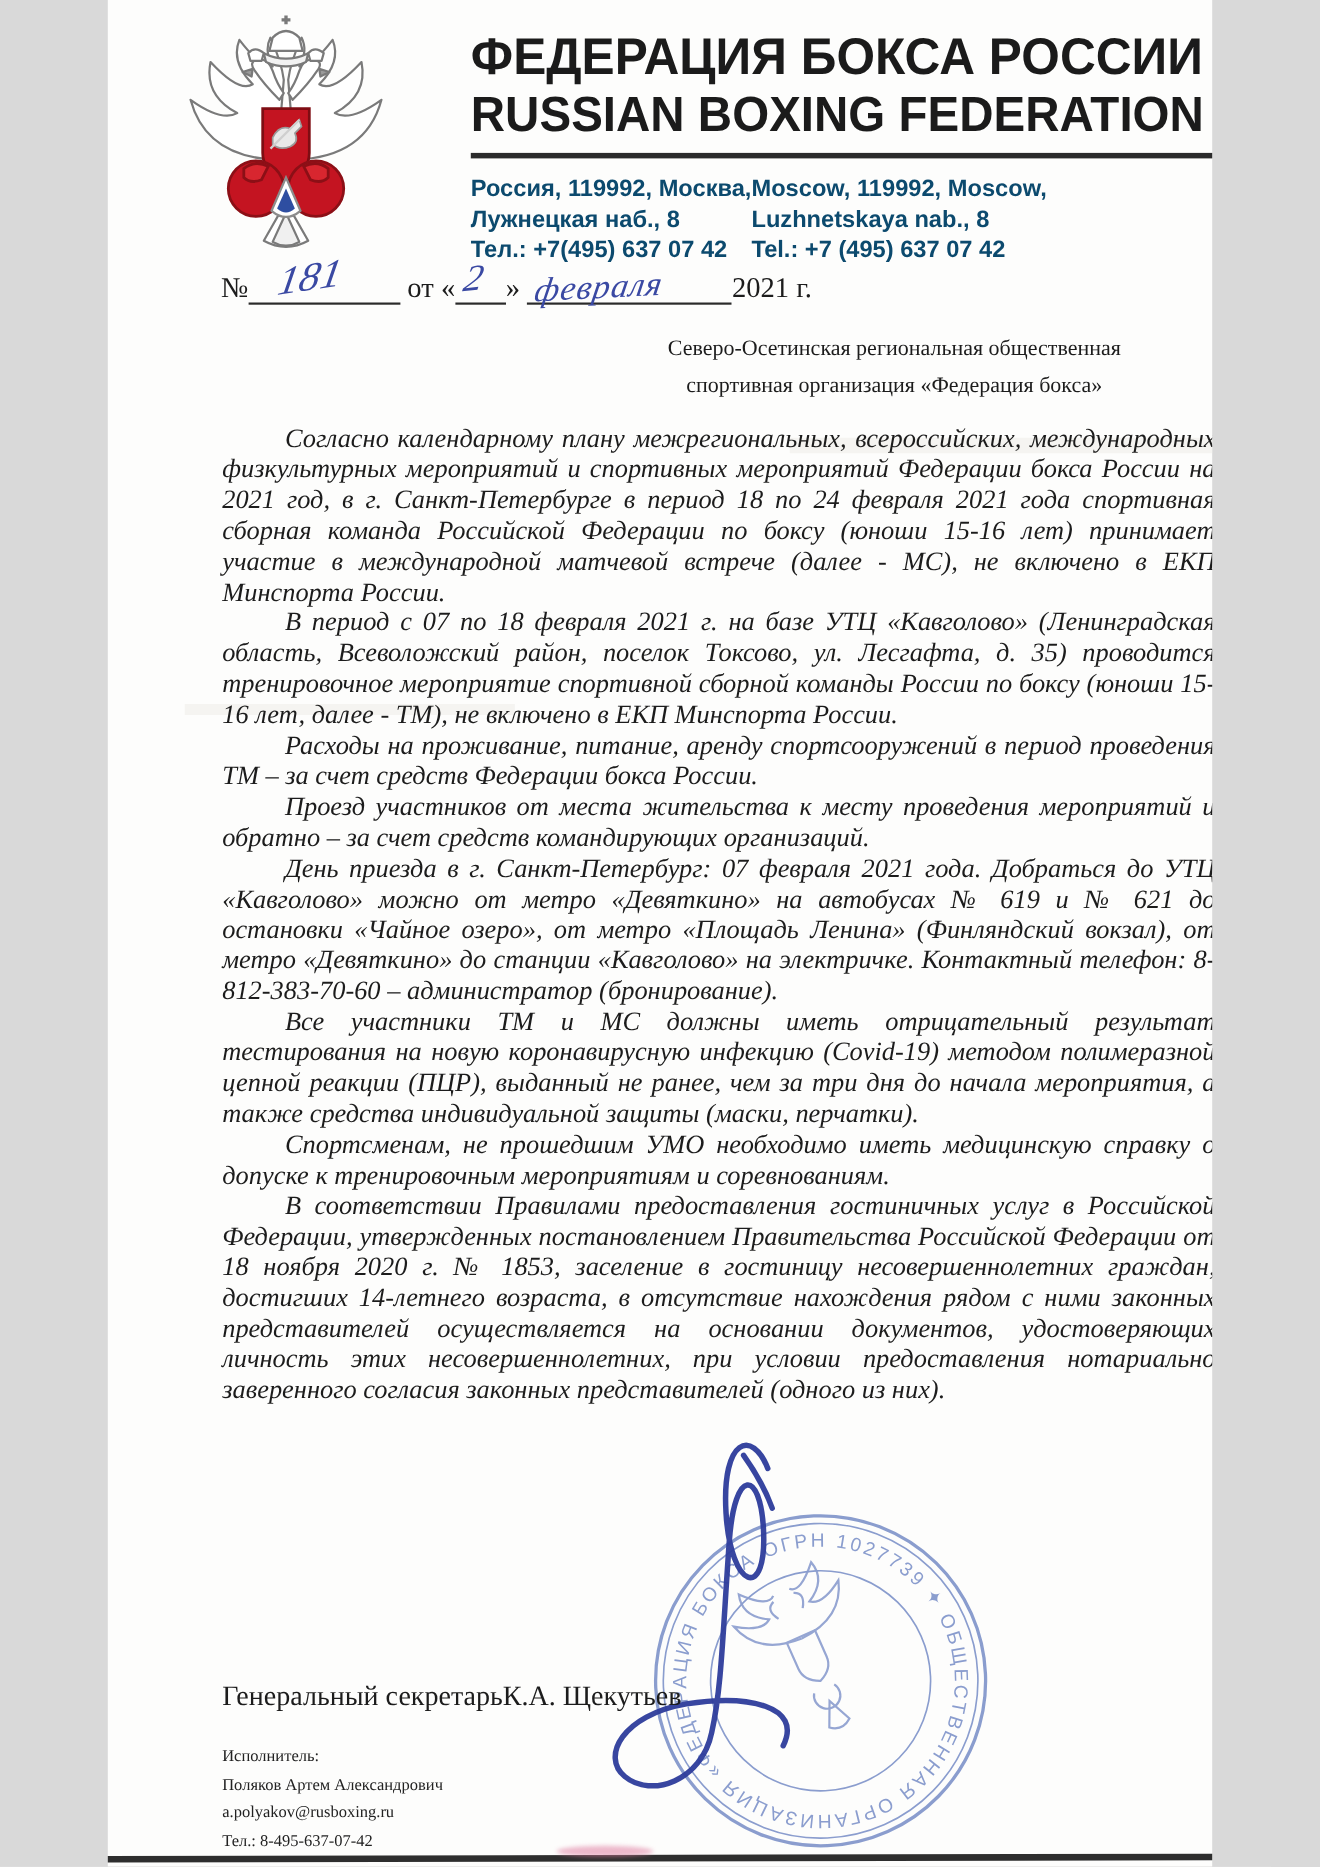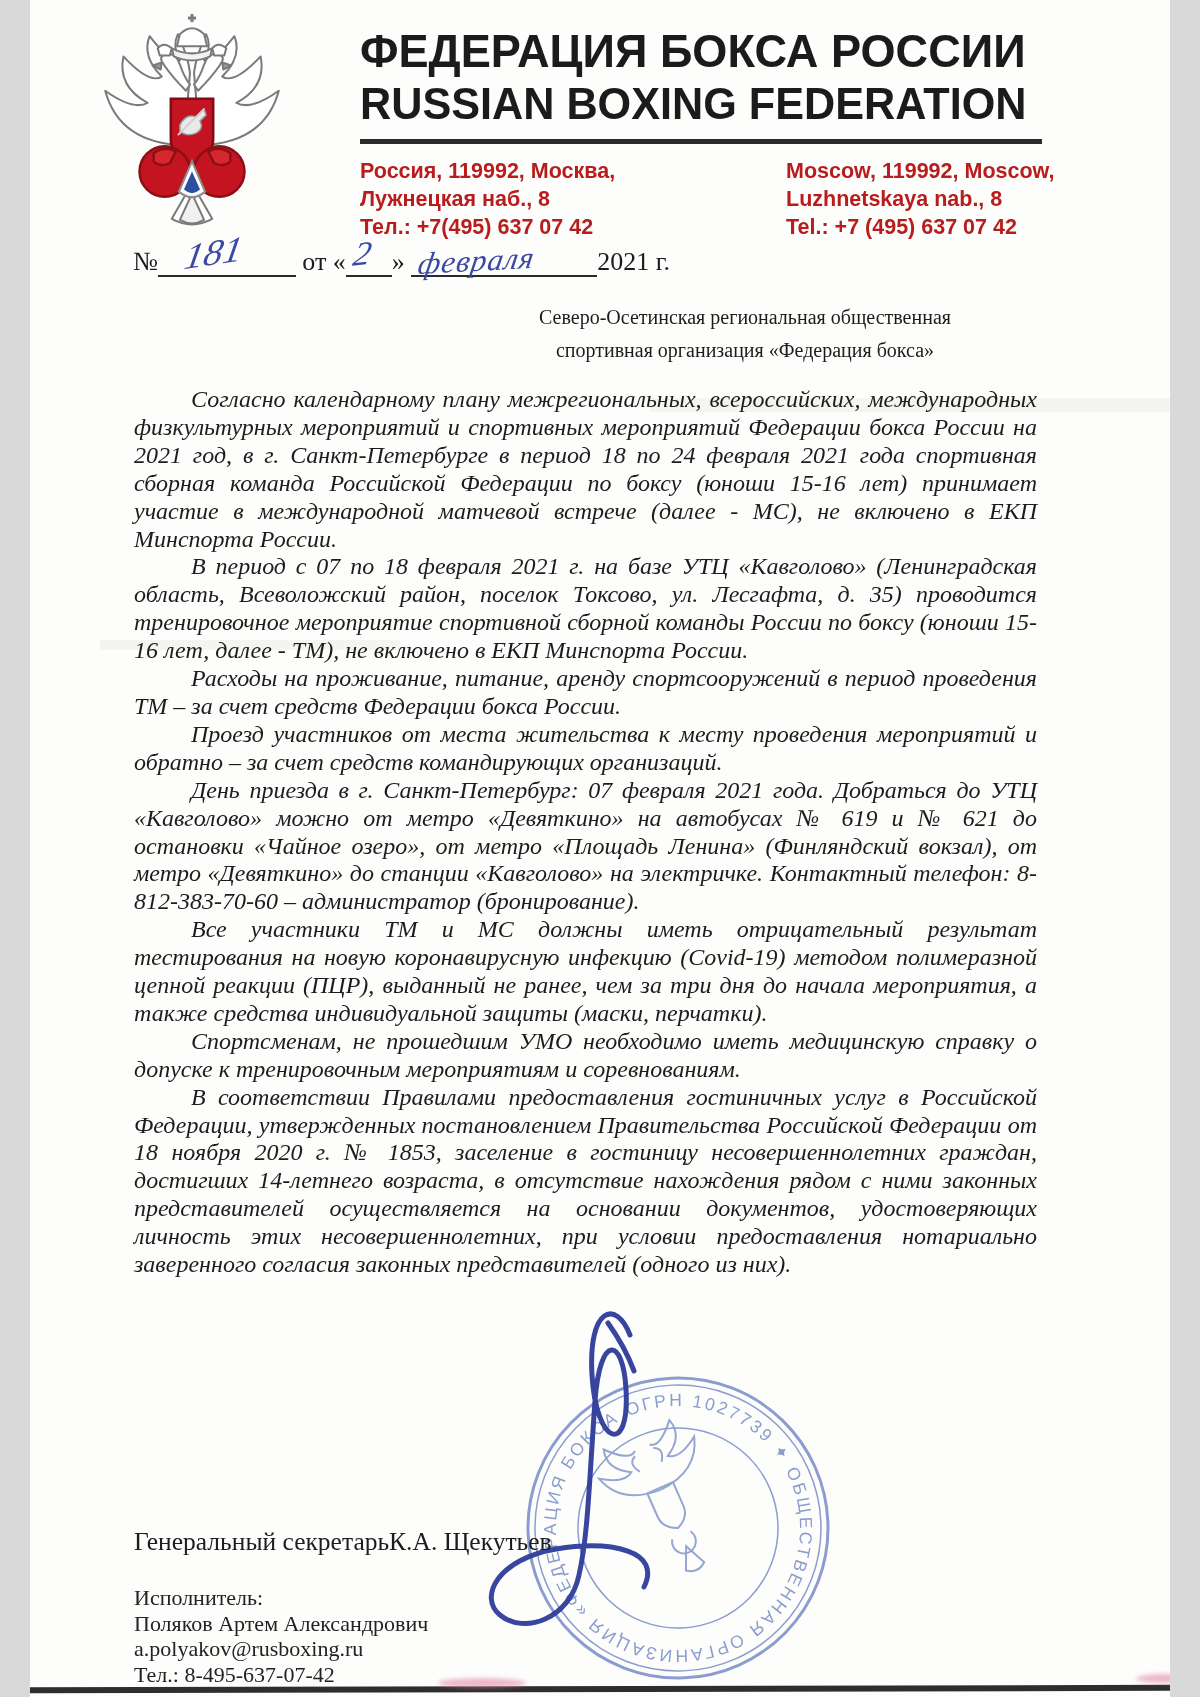--- a/index.html
+++ b/index.html
@@ -1,34 +1,34 @@
 <!DOCTYPE html>
 <html><head>
 <meta charset="utf-8">
 <style>
   html,body{margin:0;padding:0;background:#d9d9d9;}
   .page{
-    position:relative;width:1140px;height:1697px;margin:0 auto;
+    position:relative;width:1004px;height:1697px;margin:0 auto;
     background:#fdfdfc;overflow:hidden;
     font-family:"Liberation Serif",serif;color:#1c1c1c;
   }
   
   .logo{position:absolute;left:60px;top:12px;width:204px;height:222px;}
   .masthead{position:absolute;left:330px;top:24px;width:682px;}
   .org-ru,.org-en{
     font-family:"Liberation Sans",sans-serif;font-weight:bold;color:#1b1b1b;
     white-space:nowrap;transform:scaleX(.96);transform-origin:left center;
   }
   .org-ru{font-size:47px;line-height:54px;}
   .org-en{font-size:45px;line-height:52px;}
   .masthead-rule{height:5px;background:#2b2b2b;margin-top:9px;}
   .addresses{
-    display:flex;justify-content:space-between;margin-top:13px;
+    display:flex;margin-top:13px;
     font-family:"Liberation Sans",sans-serif;font-weight:bold;
-    font-size:21.5px;line-height:28px;color:#b91c1c;
+    font-size:21.5px;line-height:28px;color:#0c4a6e;
   }
   .addr-col{white-space:nowrap;}
   .addr-en{width:256px;}
   
   .ref-line{
     position:absolute;left:103px;top:243px;height:34px;
     font-size:26px;display:flex;align-items:flex-end;white-space:pre;
   }
   .uline{display:inline-block;border-bottom:2px solid #2a2a2a;position:relative;height:30px;}
   .u-num{width:138px;}
@@ -51,21 +51,21 @@
     position:absolute;left:104px;top:386px;width:903px;
     font-size:24px;line-height:27.9px;text-align:justify;font-style:italic;
   }
   .body-text p{margin:0;text-indent:57px;}
   
   .sig-row{
     position:absolute;left:104px;top:1527px;width:903px;
     display:flex;justify-content:flex-start;font-size:25.5px;
   }
   
-  .executor{position:absolute;left:104px;top:1585px;font-size:22px;line-height:25.5px;color:#222;}
+  .executor{position:absolute;left:104px;top:1585px;font-size:15px;line-height:25.5px;color:#222;}
   
   .stamp{position:absolute;left:486px;top:1366px;width:324px;height:324px;opacity:.88;}
   .signature-ink{position:absolute;left:428px;top:1293px;width:290px;height:372px;}
   
   .scan-bottom-line{
     position:absolute;left:-4px;top:1686px;width:1210px;height:6px;
     background:#2e2e2e;transform:rotate(-.12deg);
   }
   .pink-mark{position:absolute;background:#df7fa2;opacity:.55;border-radius:50%;filter:blur(2px);}
   .pink-1{left:408px;top:1678px;width:88px;height:10px;}

